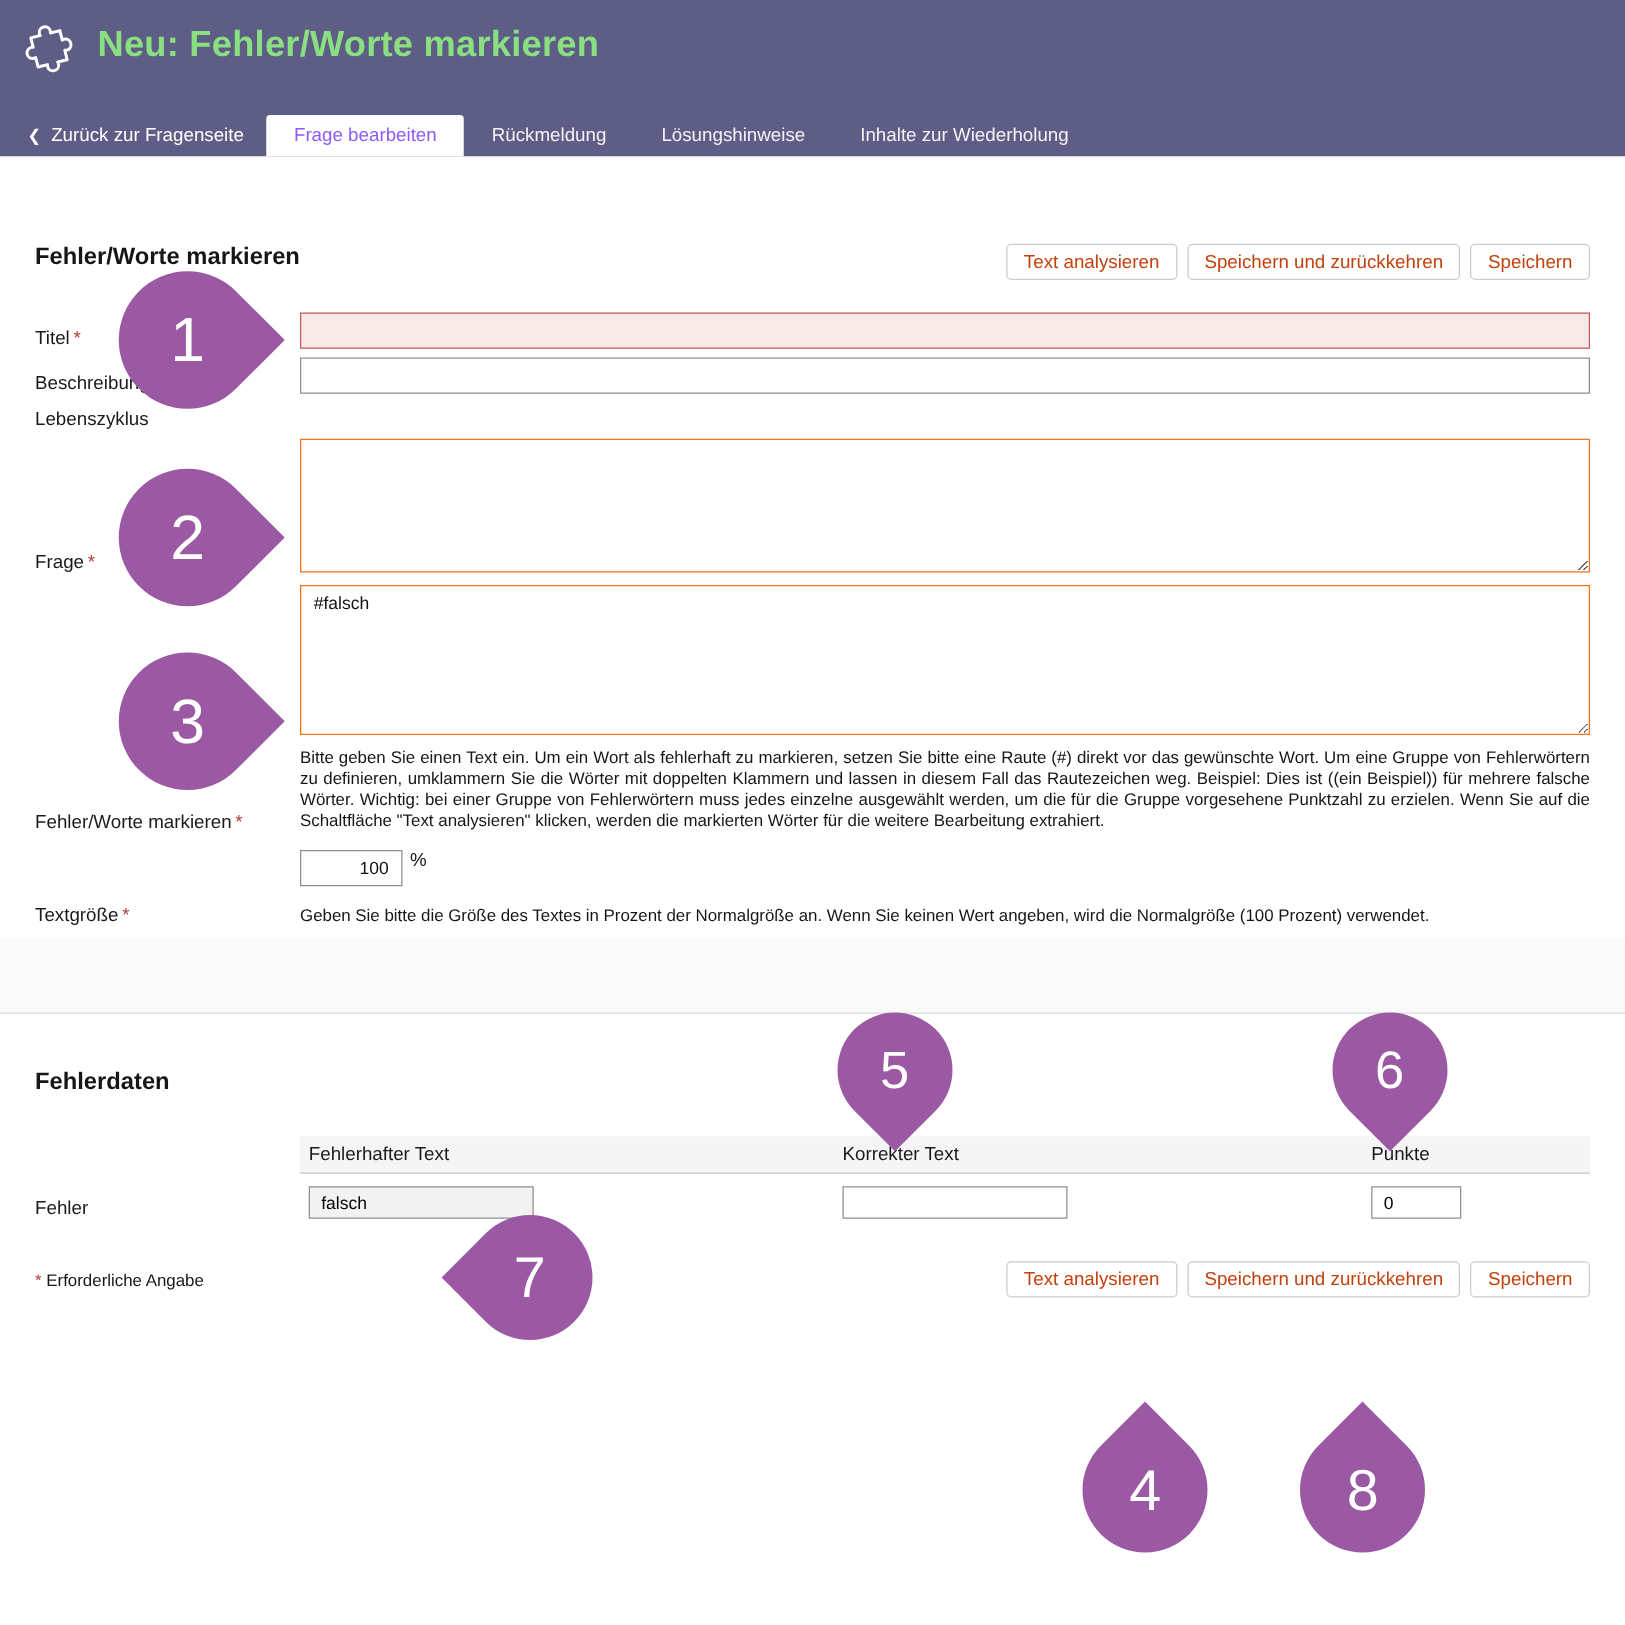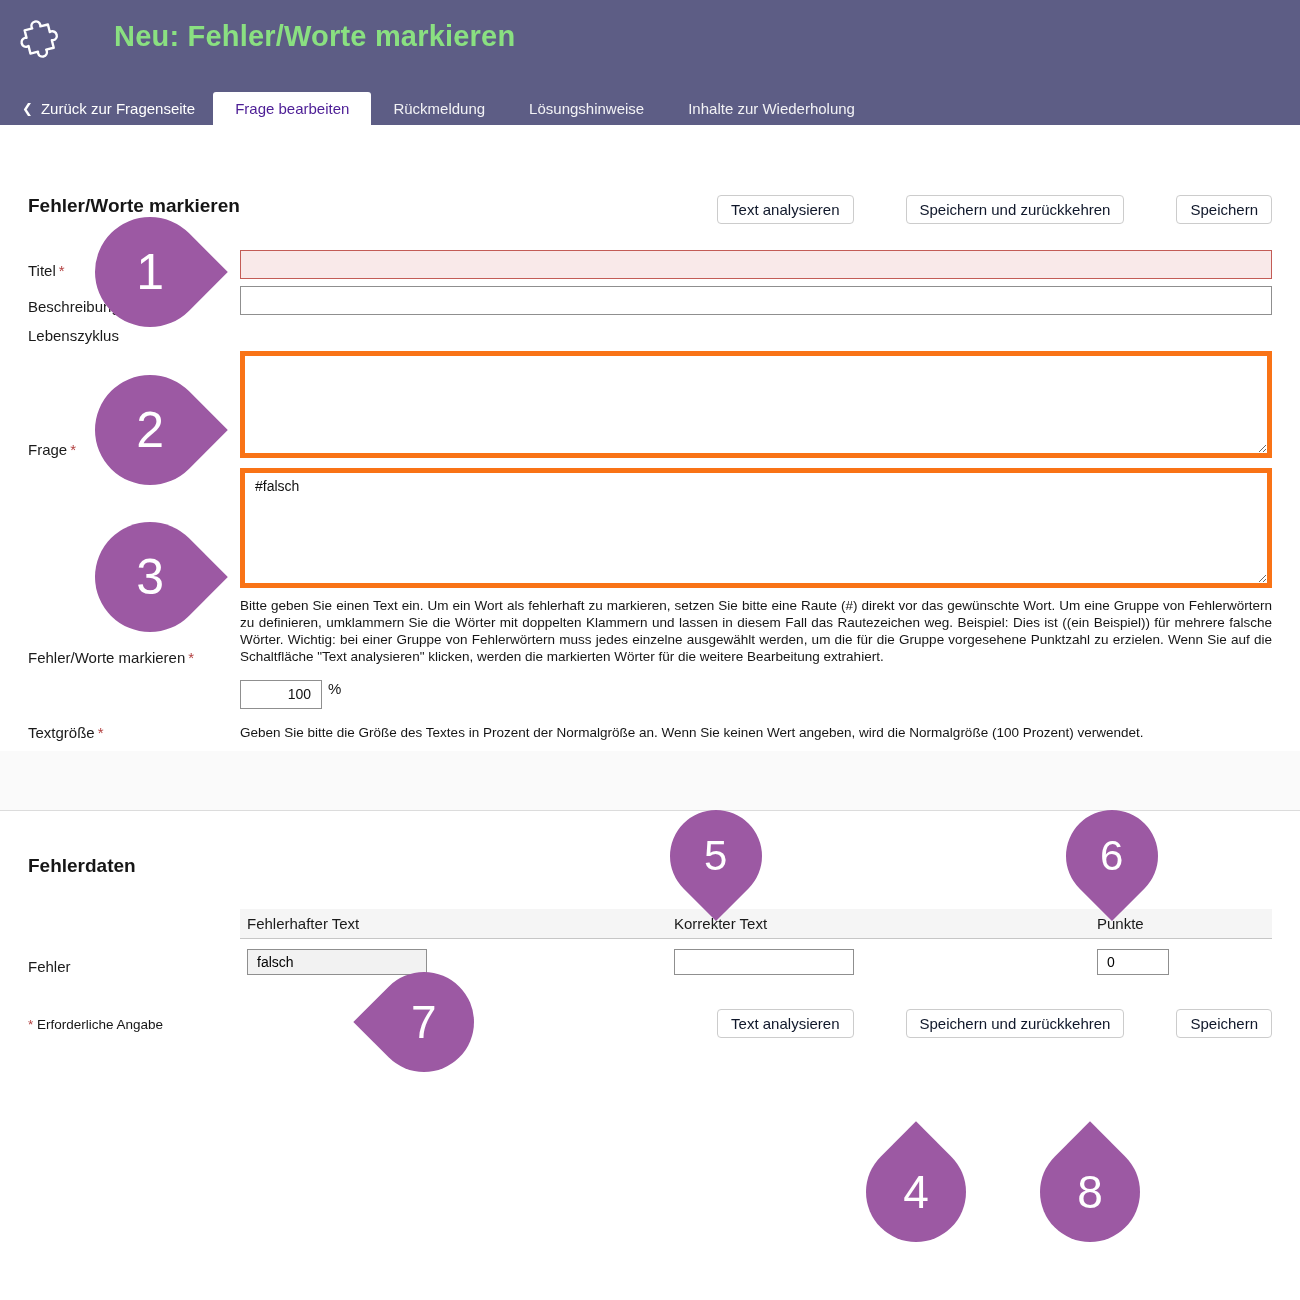--- a/index.html
+++ b/index.html
@@ -3,46 +3,46 @@
 <meta charset="utf-8">
 <style>
   * { margin:0; padding:0; box-sizing:border-box; }
   html,body { width:1300px; height:1300px; background:#fff; overflow:hidden;
               font-family:"Liberation Sans","DejaVu Sans",sans-serif; color:#161616; }
 
   
   .masthead { position:relative; height:125px; background:#5d5d85; }
   .brand { position:absolute; top:14px; left:18px; display:flex; align-items:center; gap:14px; }
   .brand svg { display:block; }
-  .brand-title { color:#8ae081; font-size:29px; font-weight:bold; letter-spacing:.2px;margin-left:36px; }
+  .brand-title { color:#8ae081; font-size:29px; font-weight:bold; letter-spacing:.2px; }
   .tabs { position:absolute; bottom:0; left:18px; display:flex; align-items:flex-end; }
   .back-link { display:flex; align-items:center; gap:8px; color:#fff; font-size:15px;
                padding:0 18px 0 4px; height:33px; line-height:33px; cursor:pointer; }
   .tab { color:#f2f2f5; font-size:15px; height:33px; line-height:33px; padding:0 22px; cursor:pointer; }
-  .tab.active { background:#fff; color:#4c1d95; border-radius:3px 3px 0 0; }
+  .tab.active { background:#fff; color:#8b5cf6; border-radius:3px 3px 0 0; }
 
   
   .page { position:relative; padding:0 28px; }
   .section-head { display:flex; justify-content:space-between; align-items:flex-start; padding-top:70px; }
   h1.form-title, h1.section-title { font-size:19px; font-weight:bold; color:#161616; }
   .actions { display:flex; gap:8px; }
-  .btn { background:#fff; border:1px solid #ccc; border-radius:4px; font-size:15px; color:#0f172a;
-         padding:5px 13px; font-family:inherit; cursor:pointer; white-space:nowrap;margin-left:44px; }
+  .btn { background:#fff; border:1px solid #ccc; border-radius:4px; font-size:15px; color:#c2410c;
+         padding:5px 13px; font-family:inherit; cursor:pointer; white-space:nowrap; }
 
   .frow { display:flex; margin-top:7px;align-items:flex-end; }
   .frow .lbl { width:212px; flex:0 0 212px; font-size:15px; padding-top:5px; color:#1a1a1a; }
   .frow .ctl { flex:1; }
   .req { color:#b23f3f; margin-left:3px; }
 
   input.txt { width:100%; height:29px; border:1px solid #8f8f8f; background:#fff; font-size:14px;
               padding:0 10px; font-family:inherit; color:#111; }
   input.txt.error { background:#f9e9e9; border:1px solid #c35c56; }
   input.small { width:82px; }
   input.right { text-align:right; }
-  textarea.txt { width:100%; border:5px solid #f97316; background:#fff; font-size:14px;
+  textarea.txt { width:100%; border:1px solid #f97316; background:#fff; font-size:14px;
                  padding:5px 10px; font-family:inherit; color:#111; resize:vertical; display:block; }
   .ta-frage { height:107px; }
   .ta-fehler { height:120px; }
 
   .selectbox { width:185px; height:27px; border:1px solid #a3a3a3; border-radius:5px;
                background:linear-gradient(#ffffff,#ebebeb); display:flex; align-items:center;
                justify-content:space-between; padding:0 9px; font-size:14px; cursor:pointer; }
   .sel-arrows { display:flex; flex-direction:column; gap:2px; }
   .sel-arrows i { display:block; width:0; height:0; border-left:4px solid transparent; border-right:4px solid transparent; }
   .sel-arrows i.up { border-bottom:5px solid #333; }

